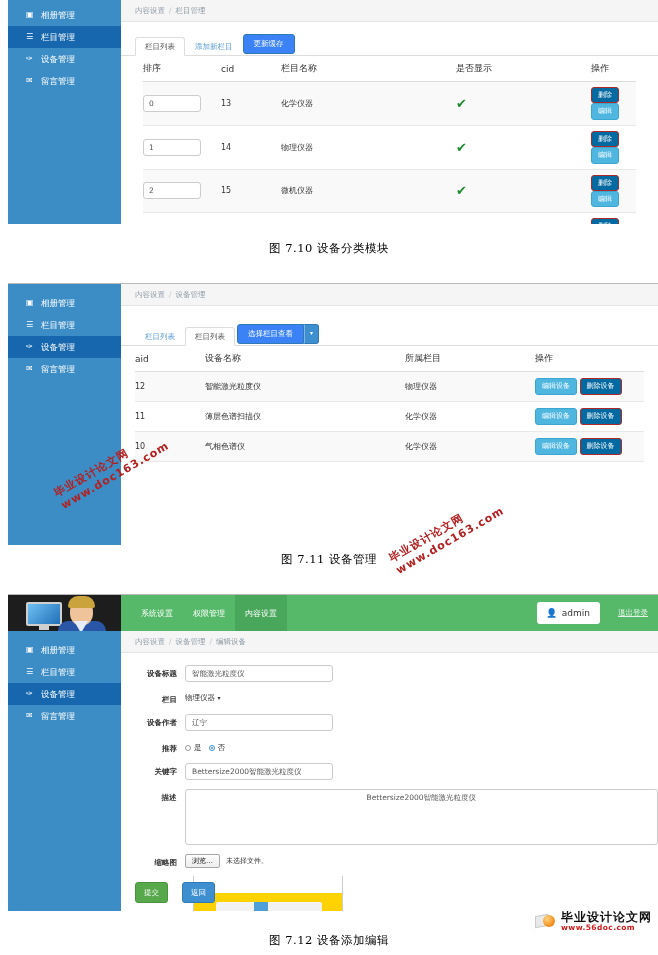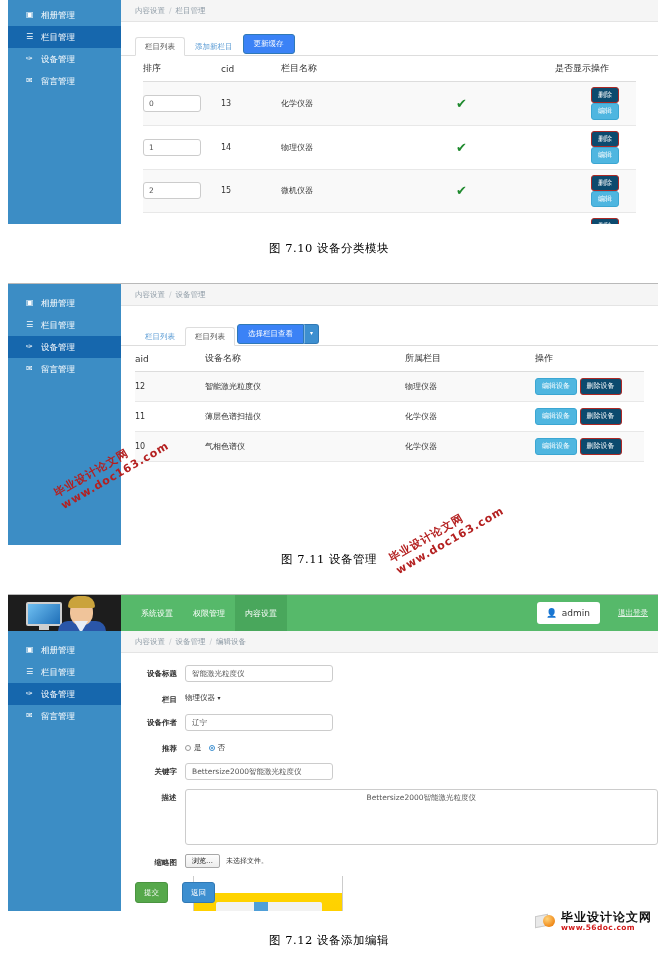--- a/index.html
+++ b/index.html
@@ -71,21 +71,21 @@
     width:58px; height:17px; border:1px solid #cccccc; border-radius:3px;
     background:#fff; font-size:7.5px; color:#555; padding-left:5px; line-height:15px;
     display:inline-block;
   }
   .check { color:#1f8a2e; font-size:13px; font-weight:bold; line-height:1; }
 
   .btn {
     display:inline-block; font-size:7px; color:#fff; border-radius:3px;
     padding:3px 6px; line-height:1.2; white-space:nowrap; border:1px solid transparent;
   }
-  .btn-red   { background:#0c4a6e; border-color:#ac2925; }
+  .btn-red   { background:#0369a1; border-color:#ac2925; }
   .btn-cyan  { background:#4fb6e0; border-color:#3ba6d2; }
   .btn-green { background:#56a84b; border-color:#4a9440; }
   .btn-blue2 { background:#3d8fd0; border-color:#3079b5; }
   .btn-lg { padding:5px 8px; font-size:7.5px; }
 
   
   .topbar { position:absolute; left:0; right:0; top:0; height:36px; background:#56b96a; }
   .logo-box { position:absolute; left:0; top:0; width:113px; height:36px; background:#1b1b1b; overflow:hidden; }
   .nav { position:absolute; left:123px; top:0; height:36px; display:flex; align-items:stretch; }
   .nav-item { display:flex; align-items:center; padding:0 10px; color:#ffffff; font-size:8px; white-space:nowrap; }
@@ -195,21 +195,21 @@
         <div class="tab btn-blue">更新缓存</div>
       </div>
 
       <div style="padding:0 22px;">
         <table class="grid">
           <thead>
             <tr>
               <th style="width:78px;">排序</th>
               <th style="width:60px;">cid</th>
               <th style="width:175px;">栏目名称</th>
-              <th style="width:135px;text-align:right;">是否显示</th>
+              <th style="width:135px;">是否显示</th>
               <th>操作</th>
             </tr>
           </thead>
           <tbody>
             <tr>
               <td><span class="ord-input">0</span></td>
               <td>13</td>
               <td>化学仪器</td>
               <td><span class="check">✔</span></td>
               <td>

